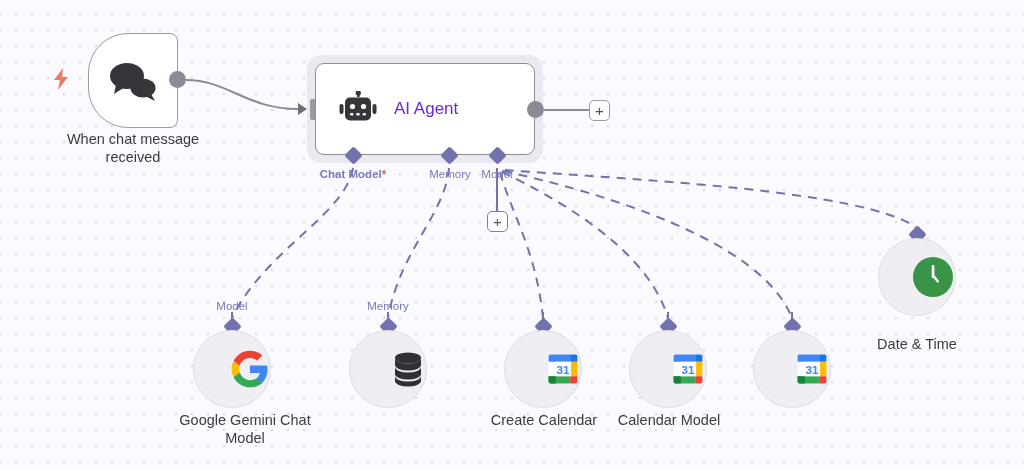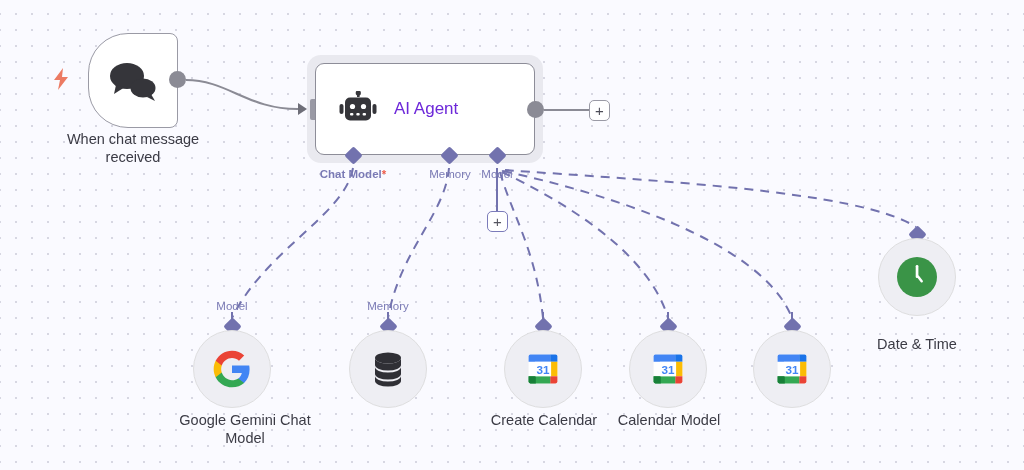--- a/index.html
+++ b/index.html
@@ -162,21 +162,21 @@
   
   .sub-node {
     position: absolute;
     width: 78px; height: 78px;
     border-radius: 50%;
     background: #eeeef3;
     border: 1.4px solid #dededf;
     box-sizing: border-box;
     display: flex;
     align-items: center;
-    justify-content: center;
+    justify-content: flex-end;
   }
 </style>
 </head>
 <body>
 
 <div id="canvas">
 
   <svg id="edges" viewBox="0 0 1024 470">
 
     <path d="M 186 80 C 228 80 248 110 300 109" fill="none" stroke="#8b8b95" stroke-width="2"></path>

